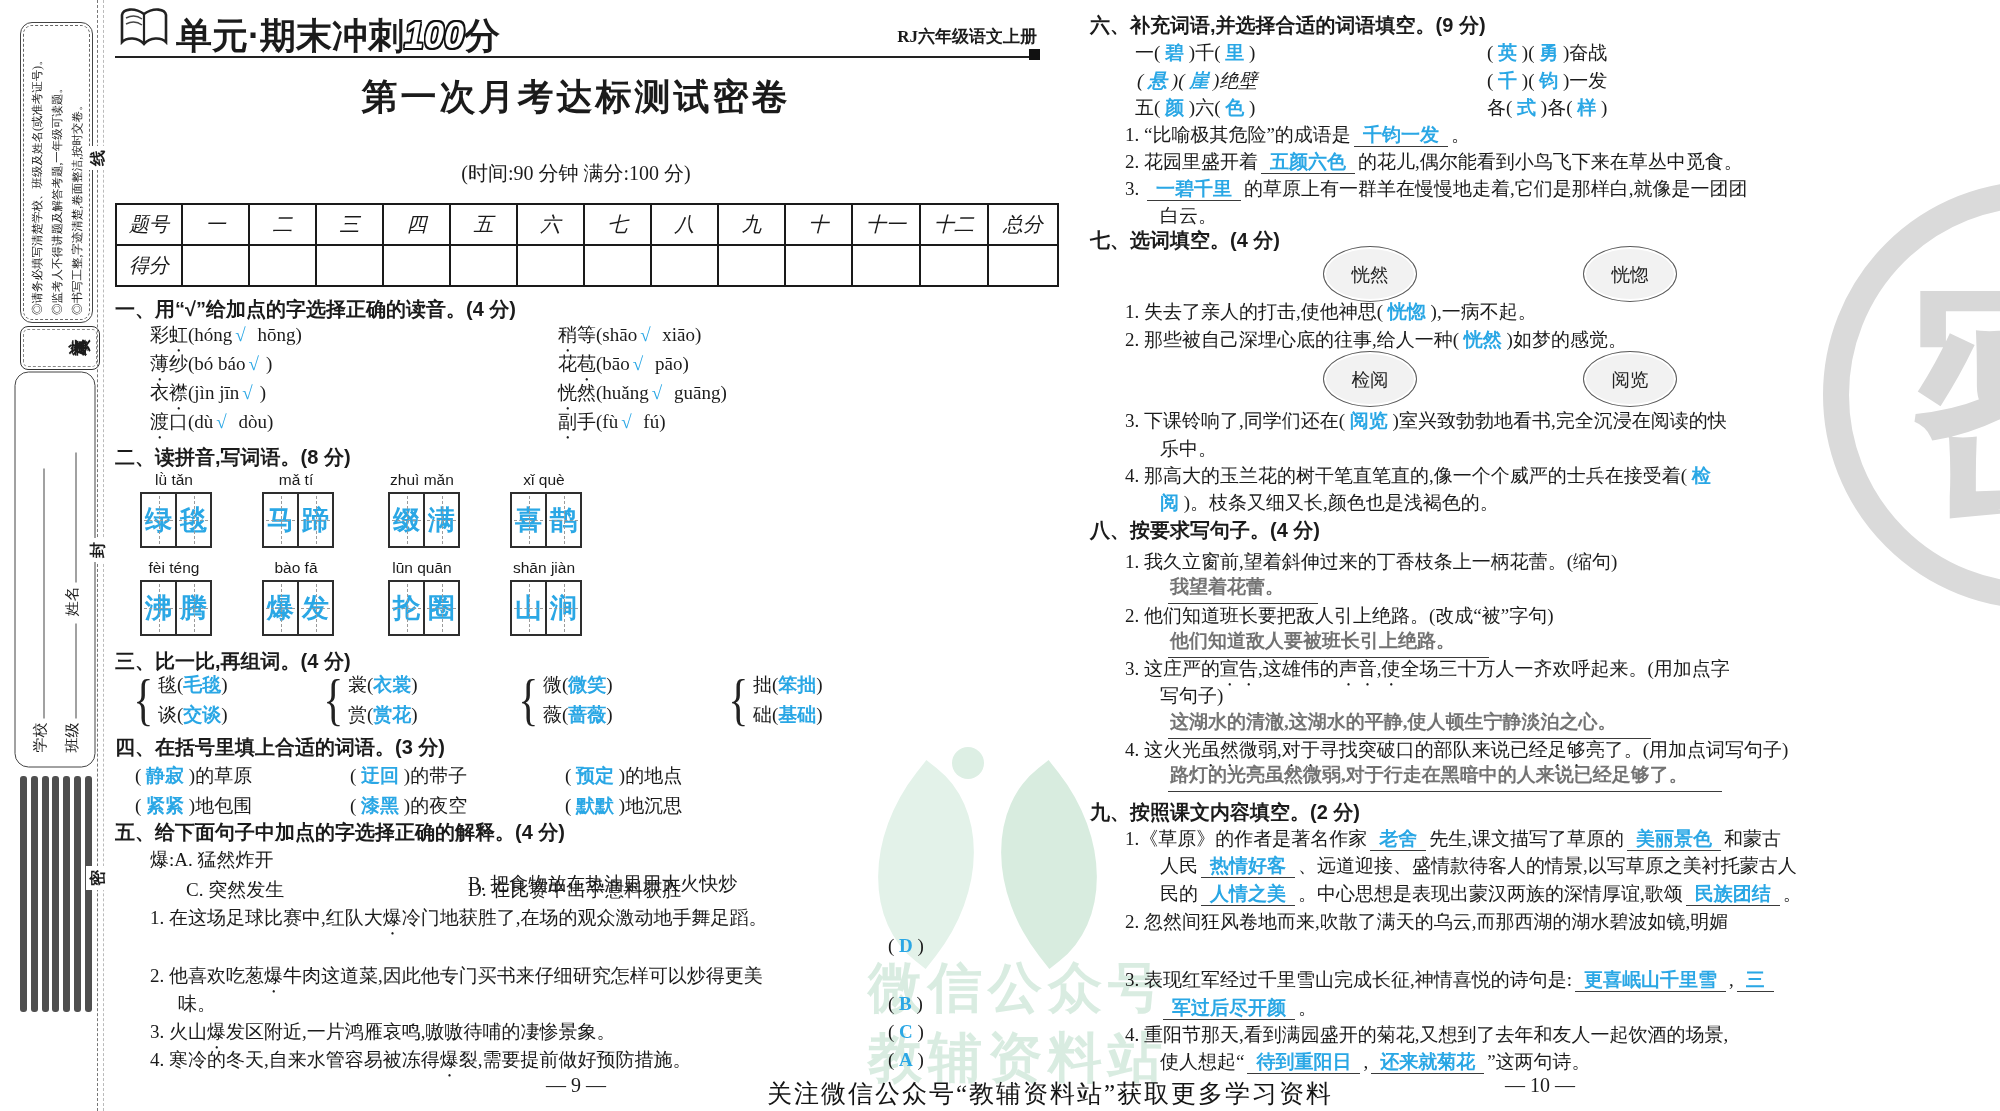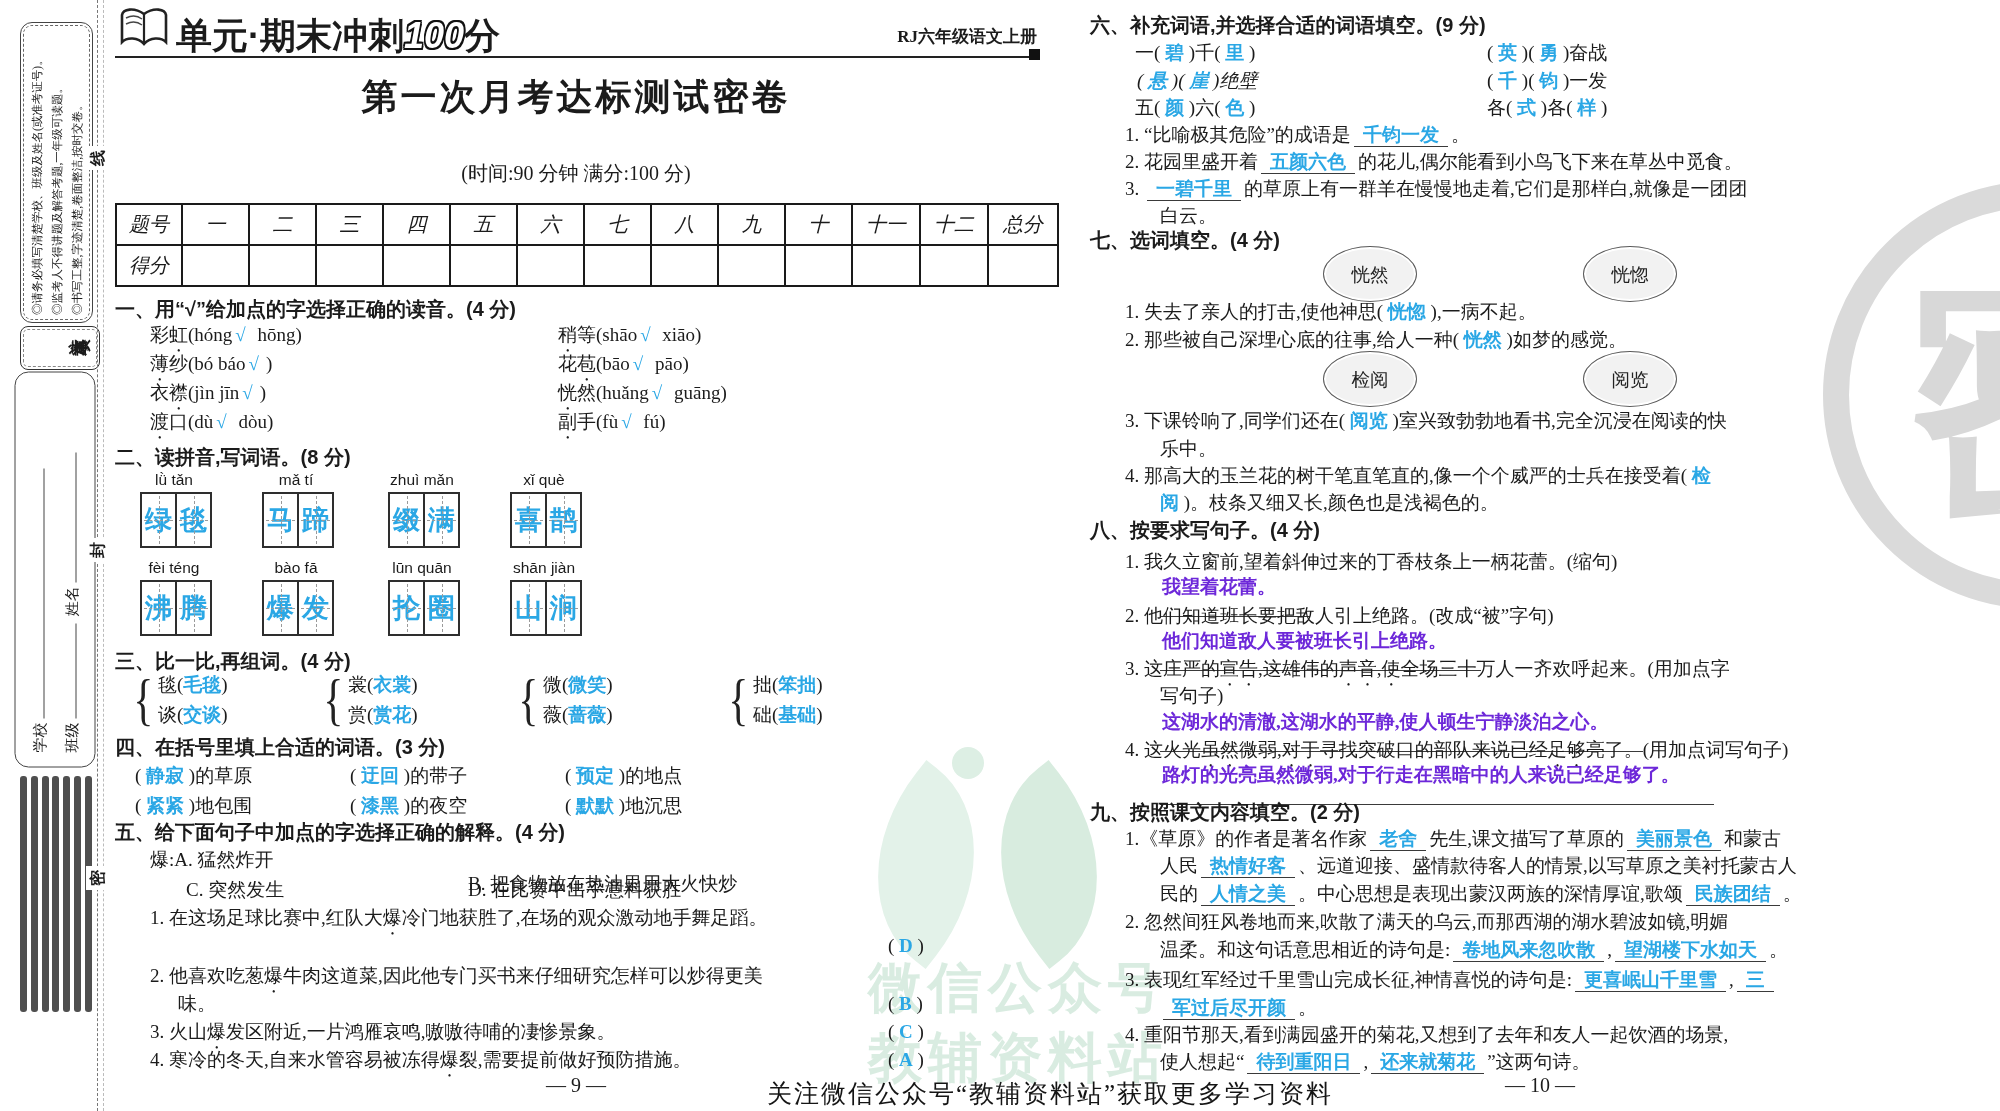--- a/index.html
+++ b/index.html
@@ -3,22 +3,22 @@
 <meta charset="utf-8">
 <style>
   html,body{margin:0;padding:0;background:#fff;}
   #page{position:relative;width:2000px;height:1111px;background:#ffffff;overflow:hidden;
         font-family:"Liberation Serif",serif;color:#1b1b1b;}
   .ln{position:absolute;white-space:nowrap;font-size:19px;line-height:26px;z-index:2;}
   .bh{font-family:"Liberation Sans",sans-serif;font-weight:700;font-size:20px;}
   .bc{color:#2aa7e5;font-weight:700;}
   .ck{color:#2aa7e5;font-weight:700;margin:0 7px 0 3px;}
   .bk{color:#2aa7e5;font-weight:700;border-bottom:1.6px solid #3a3a3a;padding:0 9px 1px;margin:0 3px;white-space:nowrap;}
-  .al{position:absolute;color:#6d28d9;font-weight:700;border-bottom:1.6px solid #3a3a3a;
-      padding:0 34px 16px 2px;font-size:19px;white-space:nowrap;z-index:2;}
+  .al{position:absolute;color:#737373;font-weight:700;border-bottom:1.6px solid #3a3a3a;
+      padding:0 34px 3px 2px;font-size:19px;white-space:nowrap;z-index:2;margin-left:8px;}
   .dt{font-style:normal;-webkit-text-emphasis:filled dot;text-emphasis:filled dot;
       -webkit-text-emphasis-position:under left;text-emphasis-position:under left;}
   .ctr{text-align:center;}
   
   #score{position:absolute;left:115px;top:203px;z-index:2;border-collapse:collapse;table-layout:fixed;font-style:italic;}
   #score td{border:2px solid #1a1a1a;text-align:center;font-size:20px;height:39px;padding:0;background:#fff;}
   
   .pb{position:absolute;width:68px;height:52px;border:2px solid #2e2e2e;background:#fff;display:flex;z-index:2;}
   .pc{flex:1;position:relative;display:flex;align-items:center;justify-content:center;
       font-size:27px;color:#2aa7e5;font-weight:700;}
@@ -310,21 +310,20 @@
   <div class="ln" style="left:1160px;top:683px;">写句子)</div>
   <div class="al" style="left:1160px;top:709px;">这湖水的清澈,这湖水的平静,使人顿生宁静淡泊之心。</div>
   <div class="ln" style="left:1125px;top:737px;"><span>4. 这火光</span><span class="dt">虽然</span><span>微弱,</span><span class="dt">对于</span><span>寻找突破口的部队来说已经</span><span class="dt">足够</span><span>亮了。(用加点词写句子)</span></div>
   <div class="al" style="left:1160px;top:762px;">路灯的光亮虽然微弱,对于行走在黑暗中的人来说已经足够了。</div>
 
   <div class="ln bh" style="left:1090px;top:799px;">九、按照课文内容填空。(2 分)</div>
   <div class="ln" style="left:1125px;top:826px;"><span>1.《草原》的作者是著名作家</span><span class="bk">老舍</span><span>先生,课文描写了草原的</span><span class="bk">美丽景色</span><span>和蒙古</span></div>
   <div class="ln" style="left:1160px;top:853px;"><span>人民</span><span class="bk">热情好客</span><span>、远道迎接、盛情款待客人的情景,以写草原之美衬托蒙古人</span></div>
   <div class="ln" style="left:1160px;top:881px;"><span>民的</span><span class="bk">人情之美</span><span>。中心思想是表现出蒙汉两族的深情厚谊,歌颂</span><span class="bk">民族团结</span><span>。</span></div>
   <div class="ln" style="left:1125px;top:909px;">2. 忽然间狂风卷地而来,吹散了满天的乌云,而那西湖的湖水碧波如镜,明媚</div>
-  <div class="ln" style="left:1160px;top:937px;"><span>温柔。和这句话意思相近的诗句是:</span><span class="bk">卷地风来忽吹散</span><span>,</span><span class="bk">望湖楼下水如天</span><span>。</span></div>
   <div class="ln" style="left:1125px;top:967px;"><span>3. 表现红军经过千里雪山完成长征,神情喜悦的诗句是:</span><span class="bk">更喜岷山千里雪</span><span>,</span><span class="bk">三</span></div>
   <div class="ln" style="left:1160px;top:995px;"><span class="bk">军过后尽开颜</span><span>。</span></div>
   <div class="ln" style="left:1125px;top:1022px;">4. 重阳节那天,看到满园盛开的菊花,又想到了去年和友人一起饮酒的场景,</div>
   <div class="ln" style="left:1160px;top:1049px;"><span>使人想起“</span><span class="bk">待到重阳日</span><span>,</span><span class="bk">还来就菊花</span><span>”这两句诗。</span></div>
   <div class="pgnum" style="left:1090px;top:1074px;width:900px;">— 10 —</div>
 
   <div id="hand">关注微信公众号“教辅资料站”获取更多学习资料</div>
 </div>
 
 </body></html>

